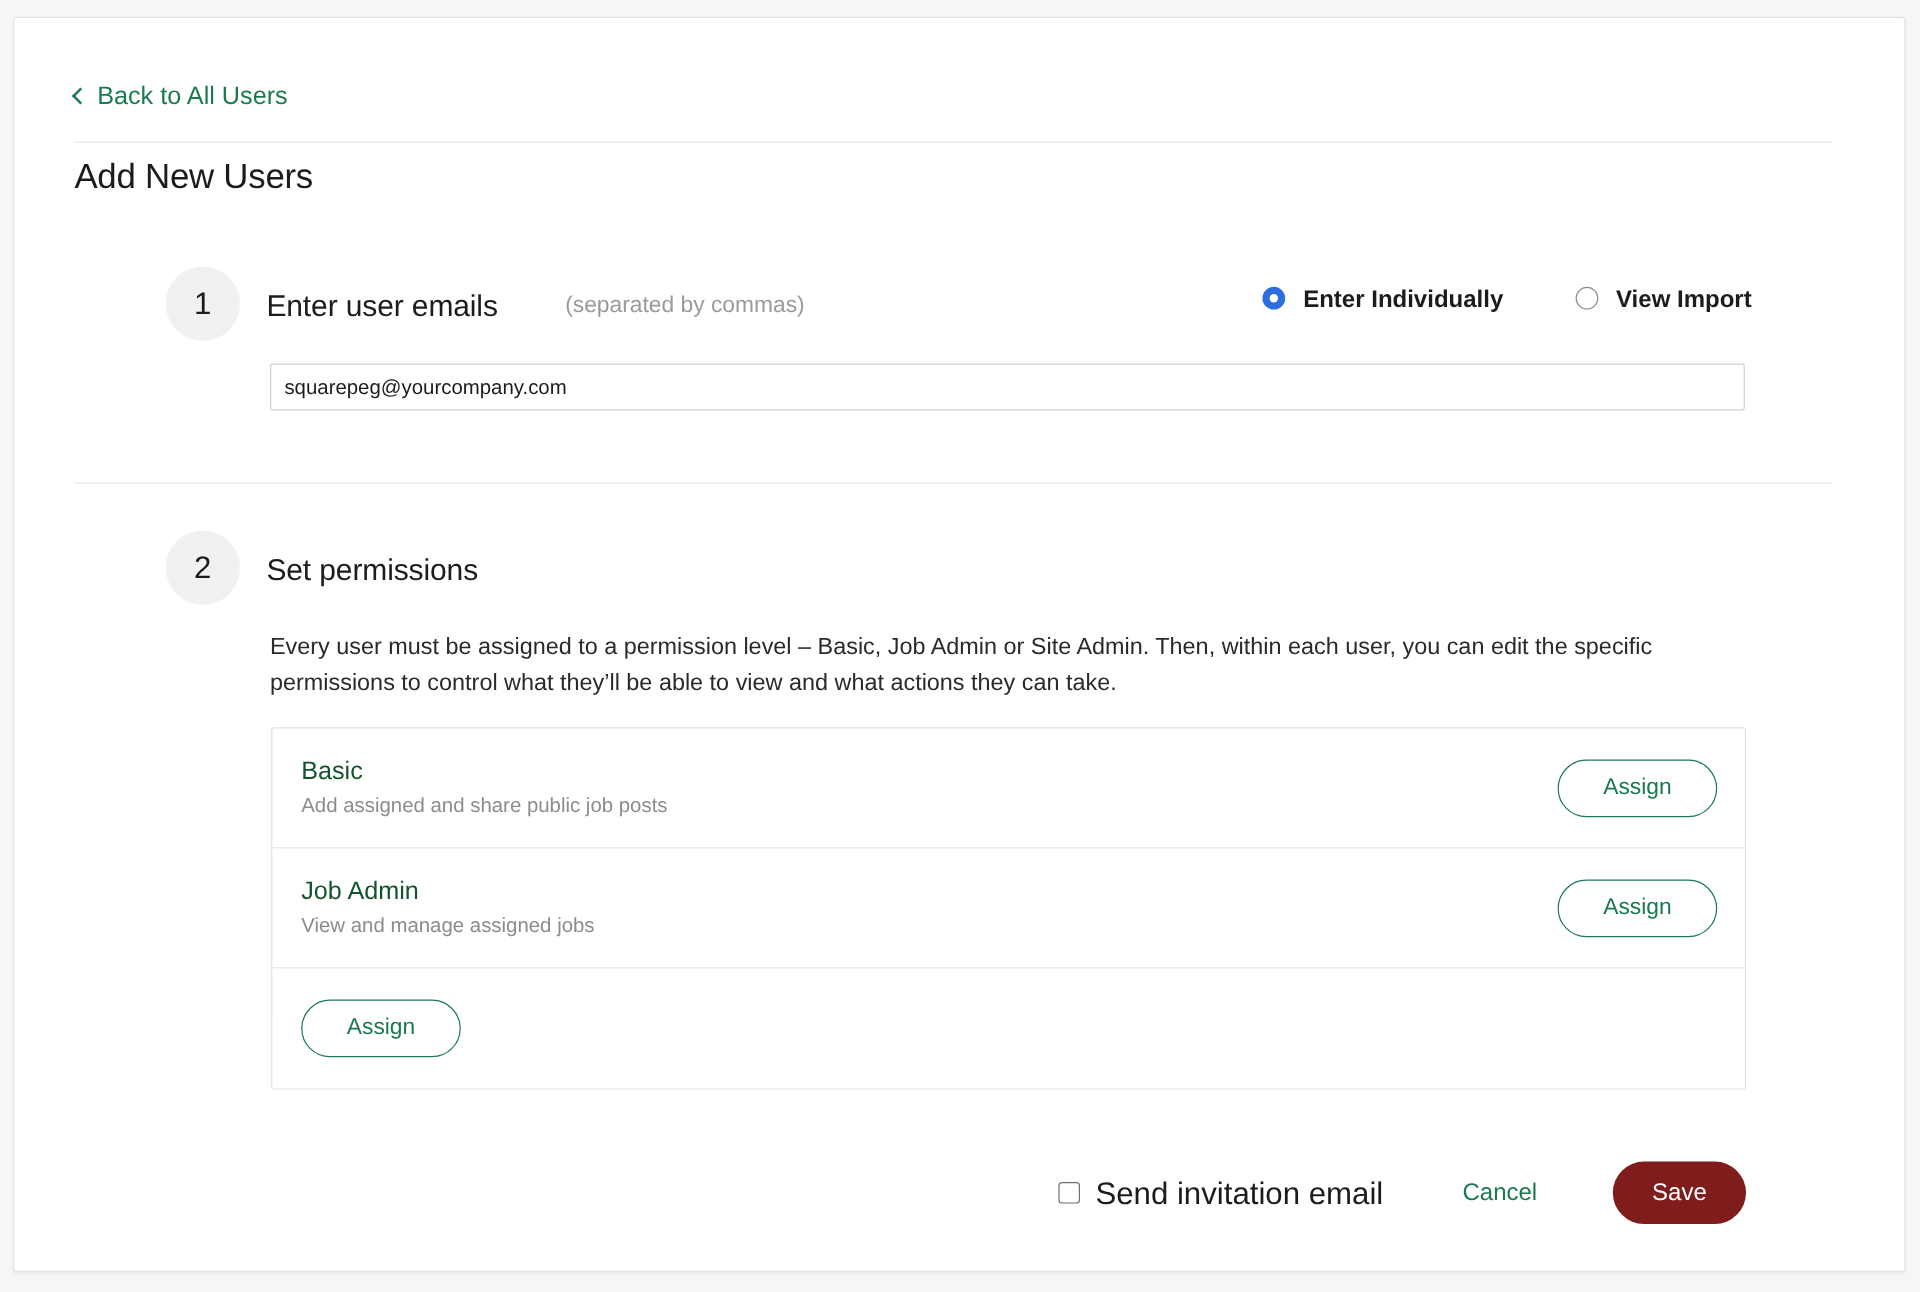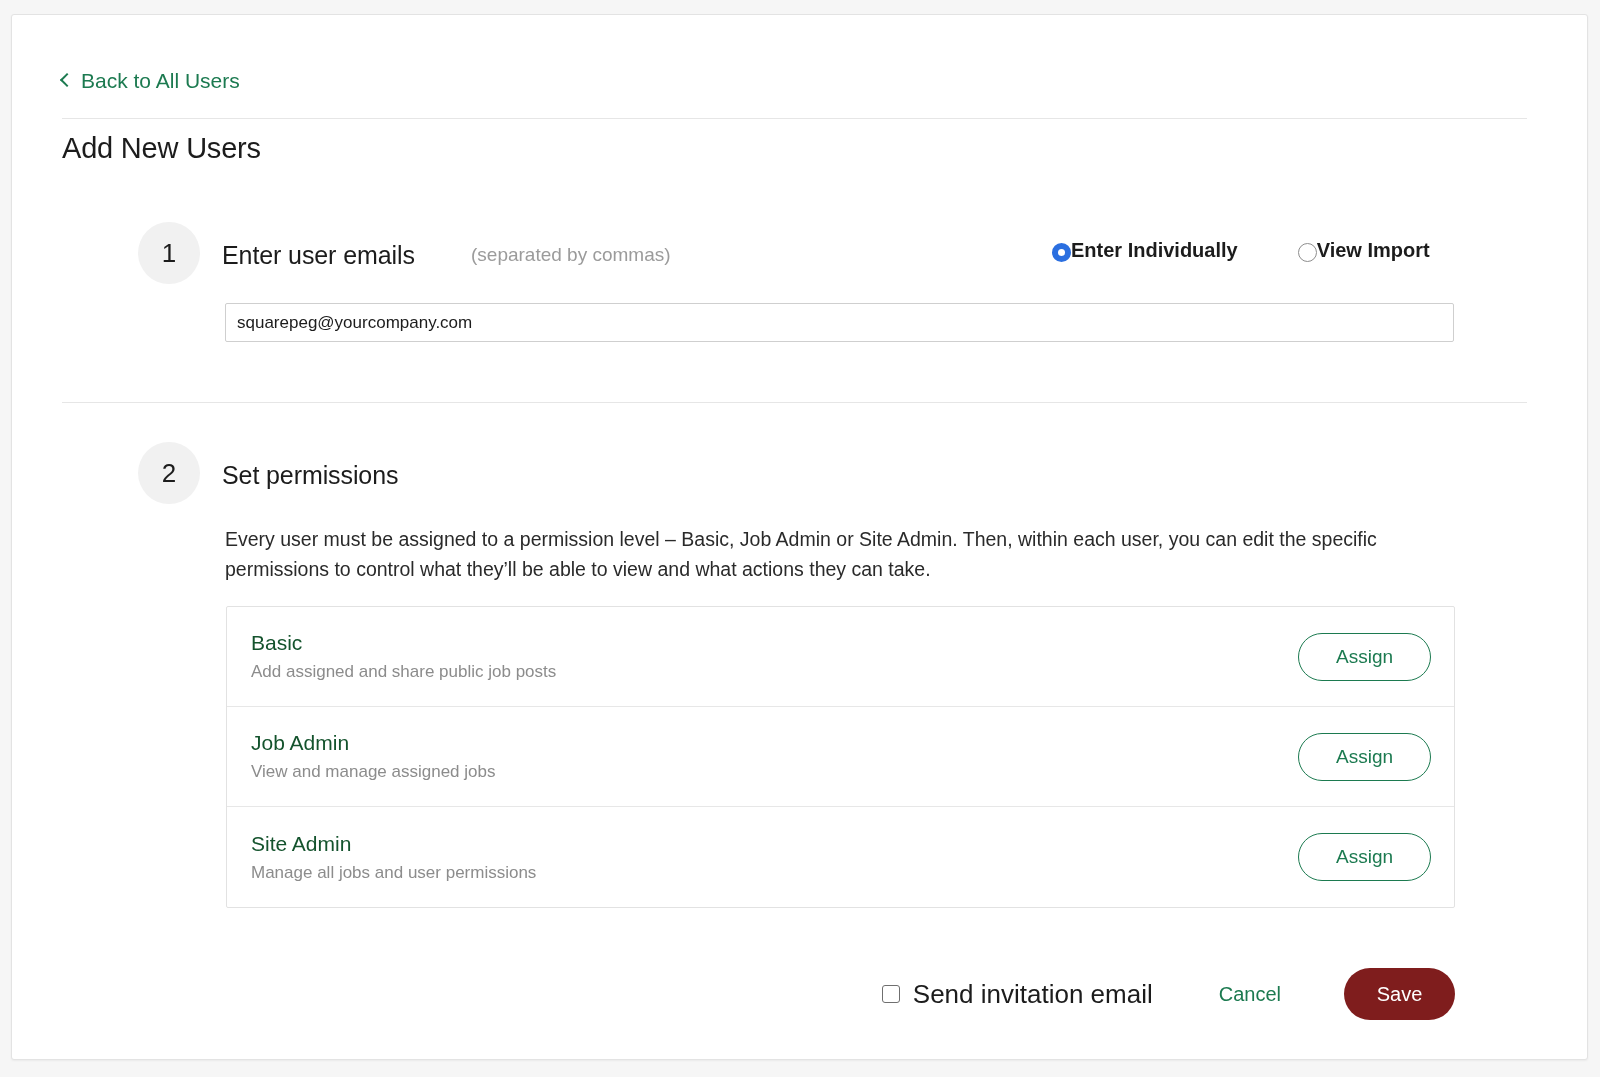--- a/index.html
+++ b/index.html
@@ -98,21 +98,22 @@
   .radio-group {
     position: absolute;
     left: 1040px;
     top: 224px;
     display: flex;
     align-items: center;
     gap: 60px;
   }
   .radio-opt {
     display: flex;
-    align-items: flex-end;
+    align-items: flex-start;
+    gap: 15px;
     cursor: pointer;
   }
   .radio-mark {
     width: 19px;
     height: 19px;
     border-radius: 50%;
     border: 1.5px solid #8e8e8e;
     background: #fff;
     flex: none;
     position: relative;
@@ -329,24 +330,20 @@
 
     <div class="perm-row">
       <div>
         <div class="perm-name">Job Admin</div>
         <div class="perm-desc">View and manage assigned jobs</div>
       </div>
       <button class="assign-btn">Assign</button>
     </div>
 
     <div class="perm-row">
-      <div>
-        <div class="perm-name">Site Admin</div>
-        <div class="perm-desc">Manage all jobs and user permissions</div>
-      </div>
       <button class="assign-btn">Assign</button>
     </div>
 
   </div>
 
   <div class="footer">
     <label class="invite-wrap">
       <span class="checkbox-mark"></span>
       <span class="invite-label">Send invitation email</span>
     </label>

